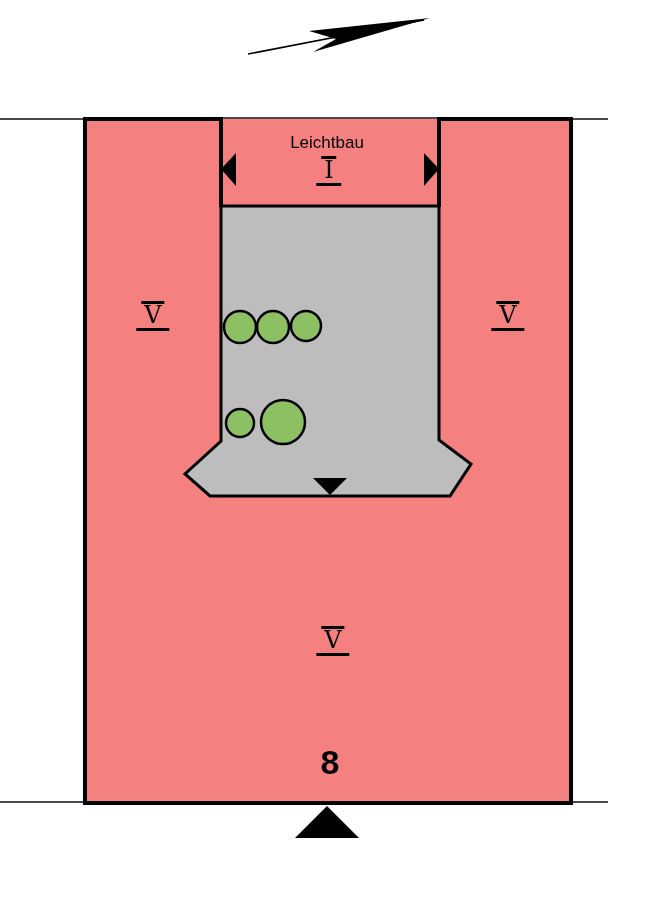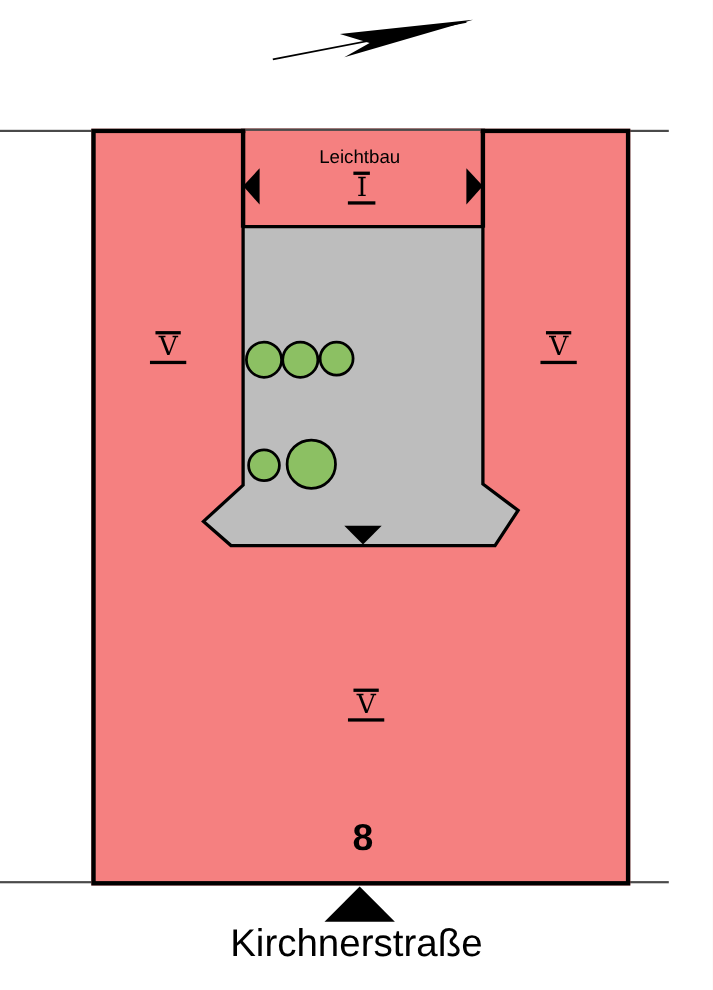--- a/index.html
+++ b/index.html
@@ -104,15 +104,14 @@
   <span id="storeys-right" class="roman">
     <span class="bar">V</span>
   </span>
 
   <span id="storeys-main" class="roman">
     <span class="bar">V</span>
   </span>
 
   <div id="house-number" class="lbl">8</div>
 
-  <div id="street-label" class="lbl">Kirchnerstraße</div>
 
 </div>
 
 </body></html>

